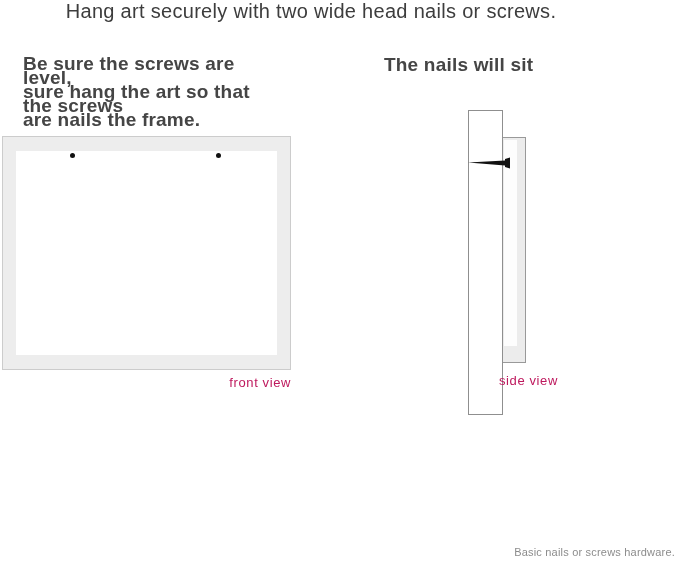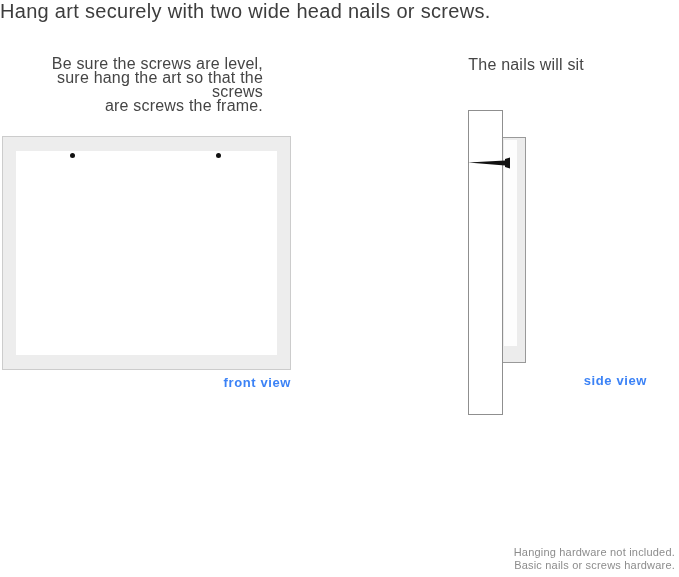--- a/index.html
+++ b/index.html
@@ -14,35 +14,35 @@
     height: 577px;
     background: #ffffff;
     overflow: hidden;
   }
   
   .title {
     position: absolute;
     left: 0;
     top: 0;
     width: 622px;
-    text-align: left;
+    text-align: center;
     font-size: 20px;
     font-weight: 300;
     letter-spacing: 0.3px;
     color: #3d3d3d;
   }
   
   .instruction {
     position: absolute;
-    font-size: 16px;
-    font-weight: 400;
+    font-size: 19px;
+    font-weight: 700;
     line-height: 14px;
     letter-spacing: 0.2px;
     color: #454545;
-    text-align: right;
+    text-align: left;
   }
   .instruction.front { left: 23px;  top: 57px;  width: 240px; }
   .instruction.side  { left: 384px; top: 58px;  width: 200px; }
   
   .frame-front {
     position: absolute;
     left: 2px;
     top: 136px;
     width: 287px;
     height: 232px;
@@ -97,26 +97,26 @@
     position: absolute;
     left: 464px;
     top: 155px;
     width: 50px;
     height: 16px;
   }
   
   .view-label {
     position: absolute;
     font-size: 13px;
-    font-weight: 700;
+    font-weight: 400;
     letter-spacing: 0.6px;
-    color: #3b82f6;
+    color: #be185d;
   }
   .view-label.front { left: 150px; top: 375px; width: 141px; text-align: right; }
-  .view-label.side  { left: 527px; top: 373px; width: 120px; text-align: right; }
+  .view-label.side  { left: 499px; top: 373px; width: 120px; text-align: left; }
   
   .footer-note {
     position: absolute;
     right: 4px;
     top: 546px;
     width: 300px;
     text-align: right;
     font-size: 11px;
     font-weight: 300;
     line-height: 12.5px;
@@ -127,21 +127,21 @@
 </head>
 <body>
 
 <div class="canvas">
 
   <div class="title">Hang art securely with two wide head nails or screws.</div>
 
   <div class="instruction front">
     <div>Be sure the screws are level,</div>
     <div>sure hang the art so that the screws</div>
-    <div>are screws the frame.</div>
+    <div>are nails the frame.</div>
   </div>
 
   <div class="instruction side">
     <div>The nails will sit</div>
   </div>
 
   <div class="frame-front">
     <div class="frame-front-inner"></div>
   </div>
   <div class="screw-dot left"></div>
@@ -152,17 +152,16 @@
     <div class="frame-side-inner"></div>
   </div>
   <div class="wall-strip"></div>
   <svg class="nail" viewBox="0 0 50 16" xmlns="http://www.w3.org/2000/svg">
     <polygon points="4,7.6 41,5.6 41,10.4" fill="#111111"></polygon>
     <polygon points="41,4 46,2.5 46,13.5 41,12" fill="#111111"></polygon>
   </svg>
   <div class="view-label side">side view</div>
 
   <div class="footer-note">
-    <div>Hanging hardware not included.</div>
     <div>Basic nails or screws hardware.</div>
   </div>
 
 </div>
 
 </body></html>

